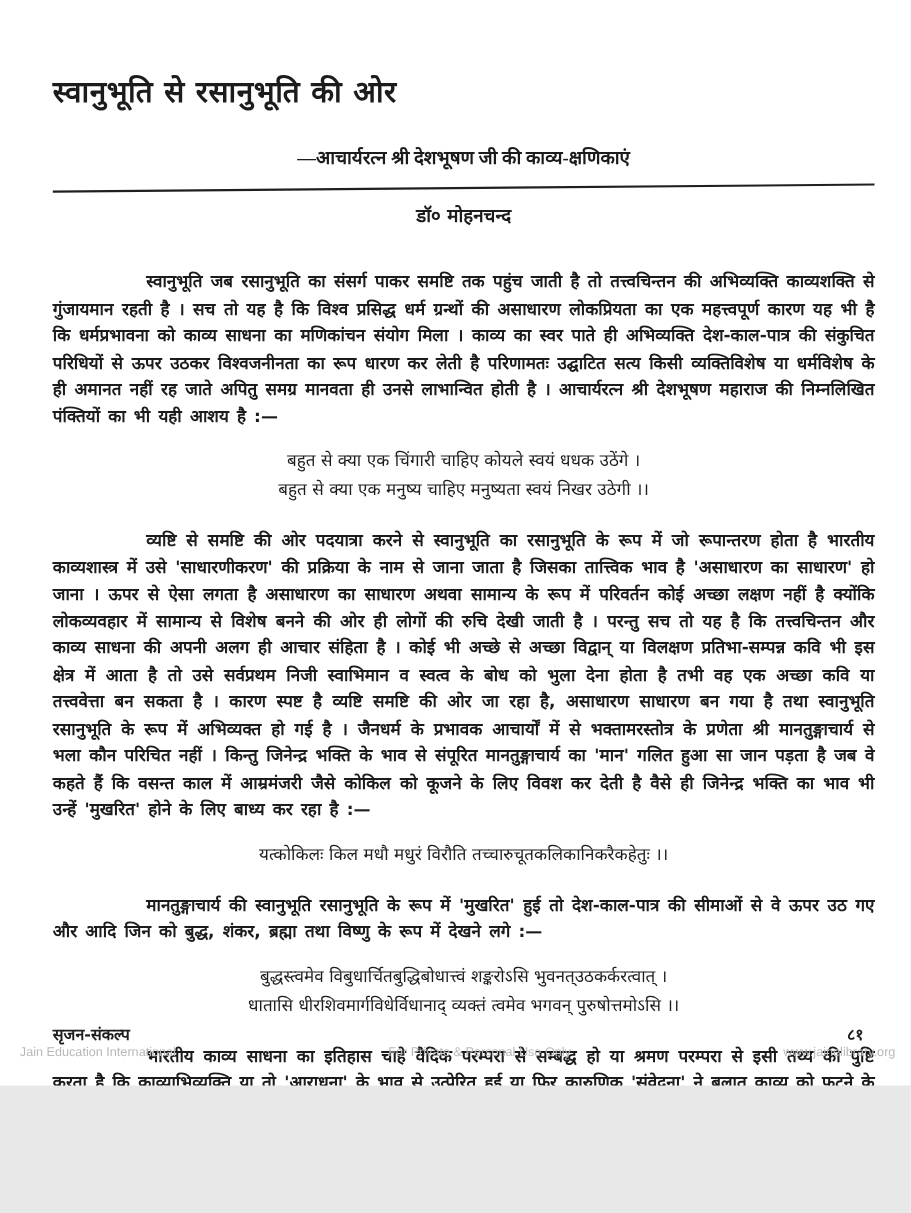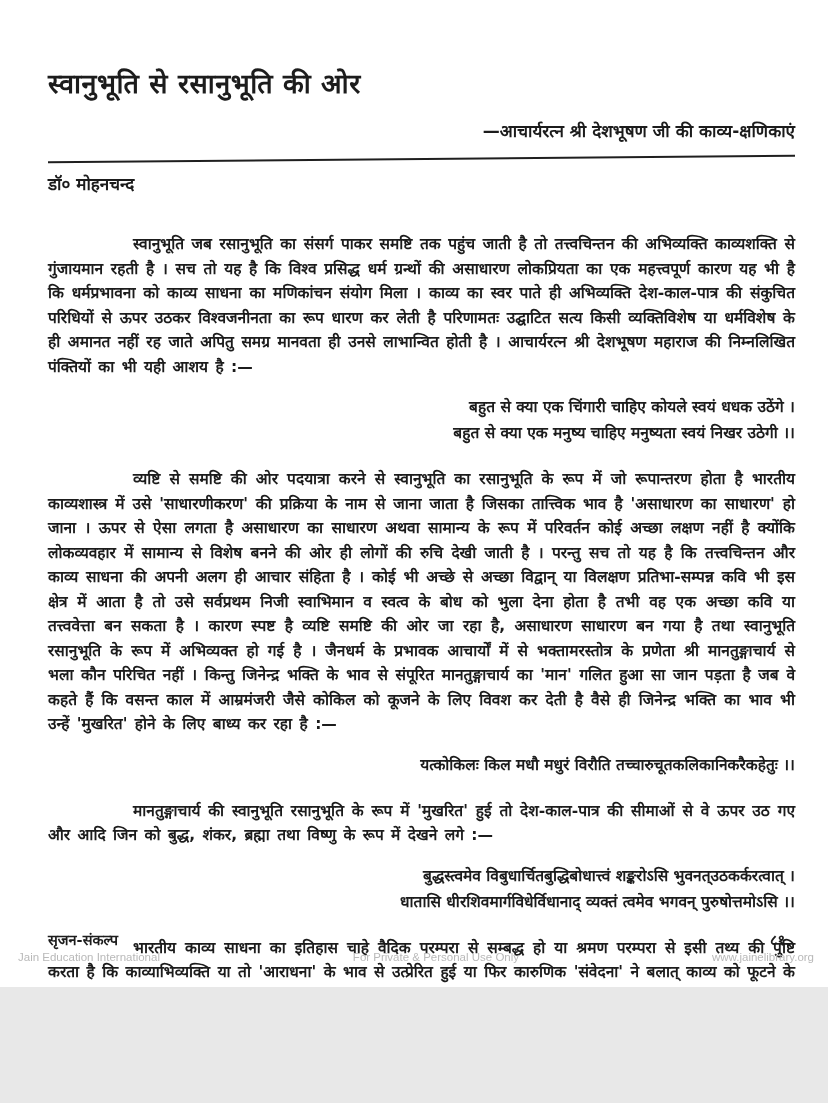--- a/index.html
+++ b/index.html
@@ -20,53 +20,54 @@
     right: 33px;
     top: 0;
   }
   .page-title {
     margin-top: 64px;
     font-size: 27px;
     font-weight: bold;
     letter-spacing: 0.5px;
   }
   .subtitle {
-    margin-top: 18px;
-    text-align: right;
+    margin-top: 30px;
+    text-align: center;
     font-size: 17px;
     font-weight: bold;
+    font-family: Liberation Serif, serif;
   }
   .rule {
     margin-top: 16px;
     height: 0;
     border-top: 2.5px solid #1f1f1f;
     transform: rotate(-0.5deg);
   }
   .author {
     margin-top: 12px;
-    text-align: left;
+    text-align: center;
     font-size: 17px;
     font-weight: bold;
   }
   .body-para {
     margin-top: 21px;
     font-size: 15.5px;
     line-height: 24.5px;
     font-weight: bold;
     text-align: justify;
     text-indent: 85px;
     word-spacing: 2px;
   }
   .body-para.first { margin-top: 37px; }
   .verse {
     margin: 15px 0 4px 0;
-    text-align: right;
+    text-align: center;
     font-size: 15.5px;
     line-height: 26px;
-    font-weight: bold;
+    font-weight: normal;
   }
   .page-footer {
     position: absolute;
     left: 48px;
     right: 43px;
     top: 929px;
     display: flex;
     justify-content: space-between;
     font-size: 14.5px;
     font-weight: bold;

